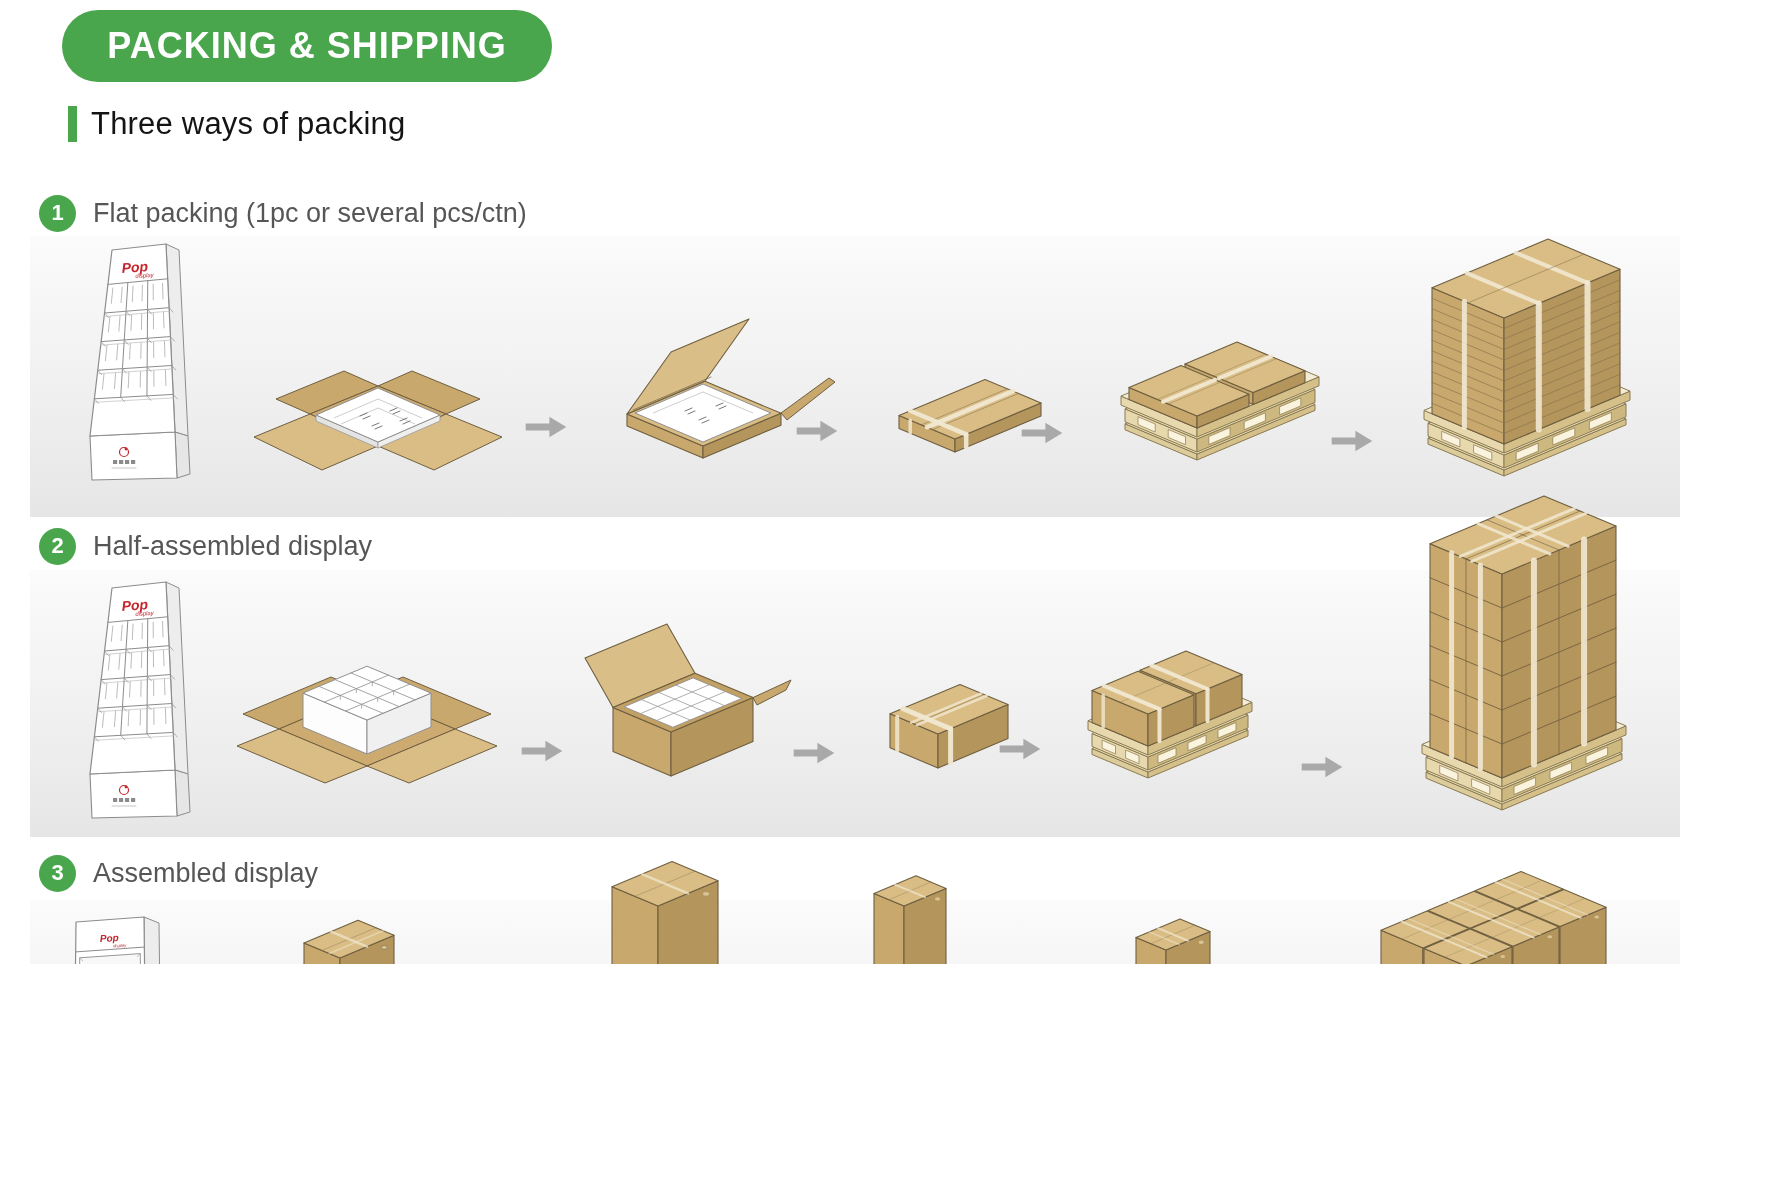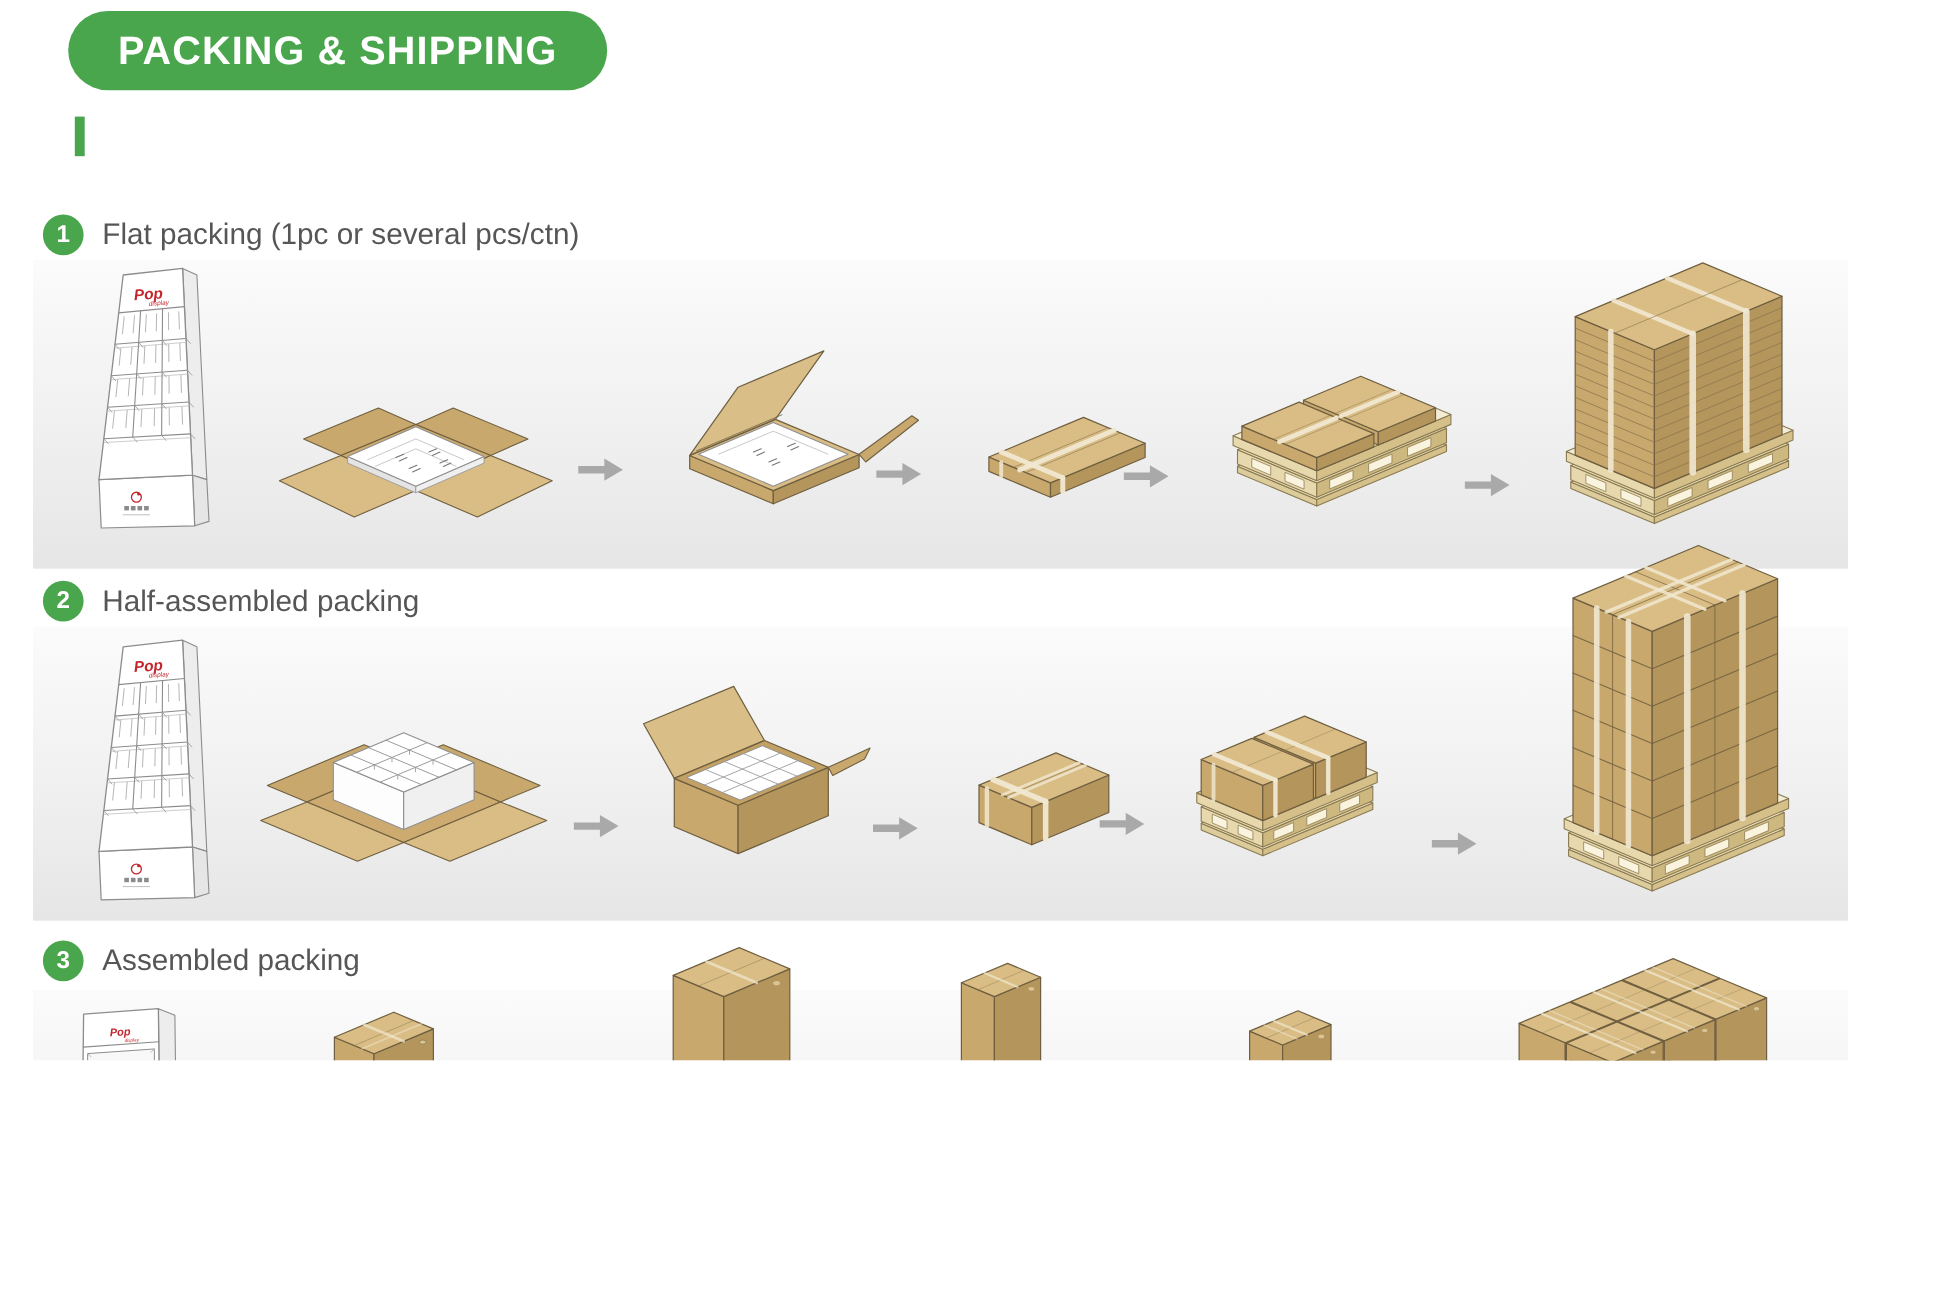--- a/index.html
+++ b/index.html
@@ -30,33 +30,34 @@
   <div class="band" style="top:236px;height:281px;"></div>
   <div class="band" style="top:570px;height:267px;"></div>
   <div class="band" style="top:900px;height:263px;"></div>
 
   <div class="pill">
     <span>PACKING &amp; SHIPPING</span>
   </div>
 
   <div class="titleRow">
     <div class="titleBar"></div>
+    <div class="titleTxt">Three ways of packing</div>
   </div>
 
   <div class="heading" style="top:194px;">
     <div class="num">1</div>
     <div class="hlabel">Flat packing (1pc or several pcs/ctn)</div>
   </div>
   <div class="heading" style="top:527px;">
     <div class="num">2</div>
-    <div class="hlabel">Half-assembled packing</div>
+    <div class="hlabel">Half-assembled display</div>
   </div>
   <div class="heading" style="top:854px;">
     <div class="num">3</div>
-    <div class="hlabel">Assembled packing</div>
+    <div class="hlabel">Assembled display</div>
   </div>
 
   <svg id="s-stand1" class="item" style="left:78px;top:240px;" width="122" height="242" viewBox="0 0 122 242">
       <polygon points="88.0,4.0 101.0,10.0 110.0,196.0 97.0,192.0" fill="#ededed" stroke="#8c8c8c" stroke-width="1" stroke-linejoin="round"></polygon>
       <polygon points="97.0,192.0 110.0,196.0 112.0,234.0 99.0,238.0" fill="#e6e6e6" stroke="#8c8c8c" stroke-width="1" stroke-linejoin="round"></polygon>
       <polygon points="12.0,196.0 97.0,192.0 99.0,238.0 14.0,240.0" fill="#fff" stroke="#8c8c8c" stroke-width="1.1" stroke-linejoin="round"></polygon>
       <polygon points="34.0,10.0 88.0,4.0 97.0,192.0 12.0,196.0" fill="#fff" stroke="#8c8c8c" stroke-width="1.2" stroke-linejoin="round"></polygon>
       <line x1="29.93" y1="44.41" x2="89.665" y2="38.78" stroke="#8c8c8c" stroke-width="1" stroke-linecap="round"></line>
       <line x1="26.5475" y1="73.0075" x2="91.04875" y2="67.685" stroke="#8c8c8c" stroke-width="1" stroke-linecap="round"></line>
       <line x1="26.5475" y1="76.5075" x2="91.04875" y2="71.185" stroke="#bdbdbd" stroke-width="0.7" stroke-linecap="round"></line>

